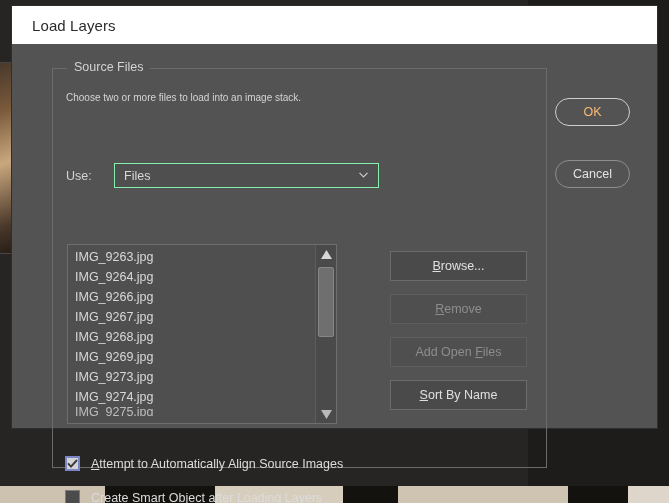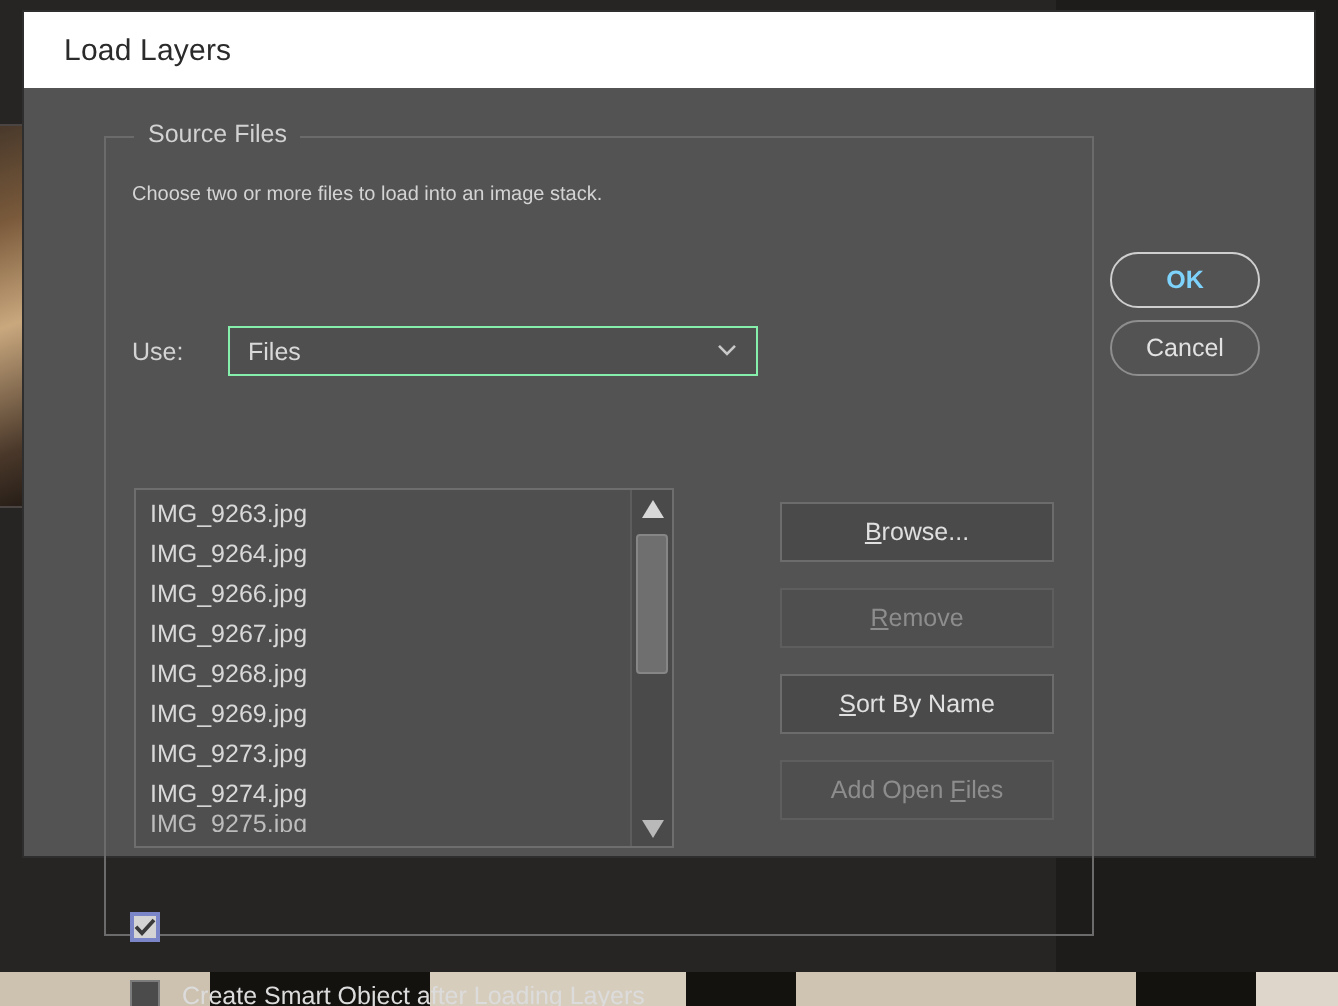--- a/index.html
+++ b/index.html
@@ -321,24 +321,23 @@
     height: 28px;
     border-radius: 14px;
     background: transparent;
     font-family: "Liberation Sans", sans-serif;
     font-size: 12.5px;
     cursor: default;
     padding: 0;
   }
   .pill.ok {
     left: 543px;
-    top: 82px;
+    top: 54px;
     border: 1.5px solid #cfcfcf;
-    color: #7dd3fc;
-    font-weight: bold;
+    color: #fdba74;
   }
   .pill.cancel {
     left: 543px;
     top: 116px;
     border: 1px solid #8e8e8e;
     color: #e2e2e2;
   }
 </style>
 </head>
 <body>
@@ -418,34 +417,37 @@
         </div>
       </div>
 
       <div class="side-buttons">
         <button class="btn">
           <u>B</u><span>rowse...</span>
         </button>
         <button class="btn disabled">
           <u>R</u><span>emove</span>
         </button>
+        <button class="btn disabled">
+          <span>Add Open </span><u>F</u><span>iles</span>
+        </button>
         <button class="btn">
           <u>S</u><span>ort By Name</span>
-        </button>
-        <button class="btn disabled">
-          <span>Add Open </span><u>F</u><span>iles</span>
         </button>
       </div>
 
       <div class="check-row r1">
         <span class="checkbox checked">
           <svg width="11" height="9" viewBox="0 0 11 9">
             <path d="M1 4.4 L4 7.6 L10 1" fill="none" stroke="#3a3a3a" stroke-width="1.9"></path>
           </svg>
         </span>
+        <span class="check-label">
+          <u>A</u><span>ttempt to Automatically Align Source Images</span>
+        </span>
       </div>
 
       <div class="check-row r2">
         <span class="checkbox"></span>
         <span class="check-label">
           <u>C</u><span>reate Smart Object after Loading Layers</span>
         </span>
       </div>
 
       <button class="pill ok">OK</button>

